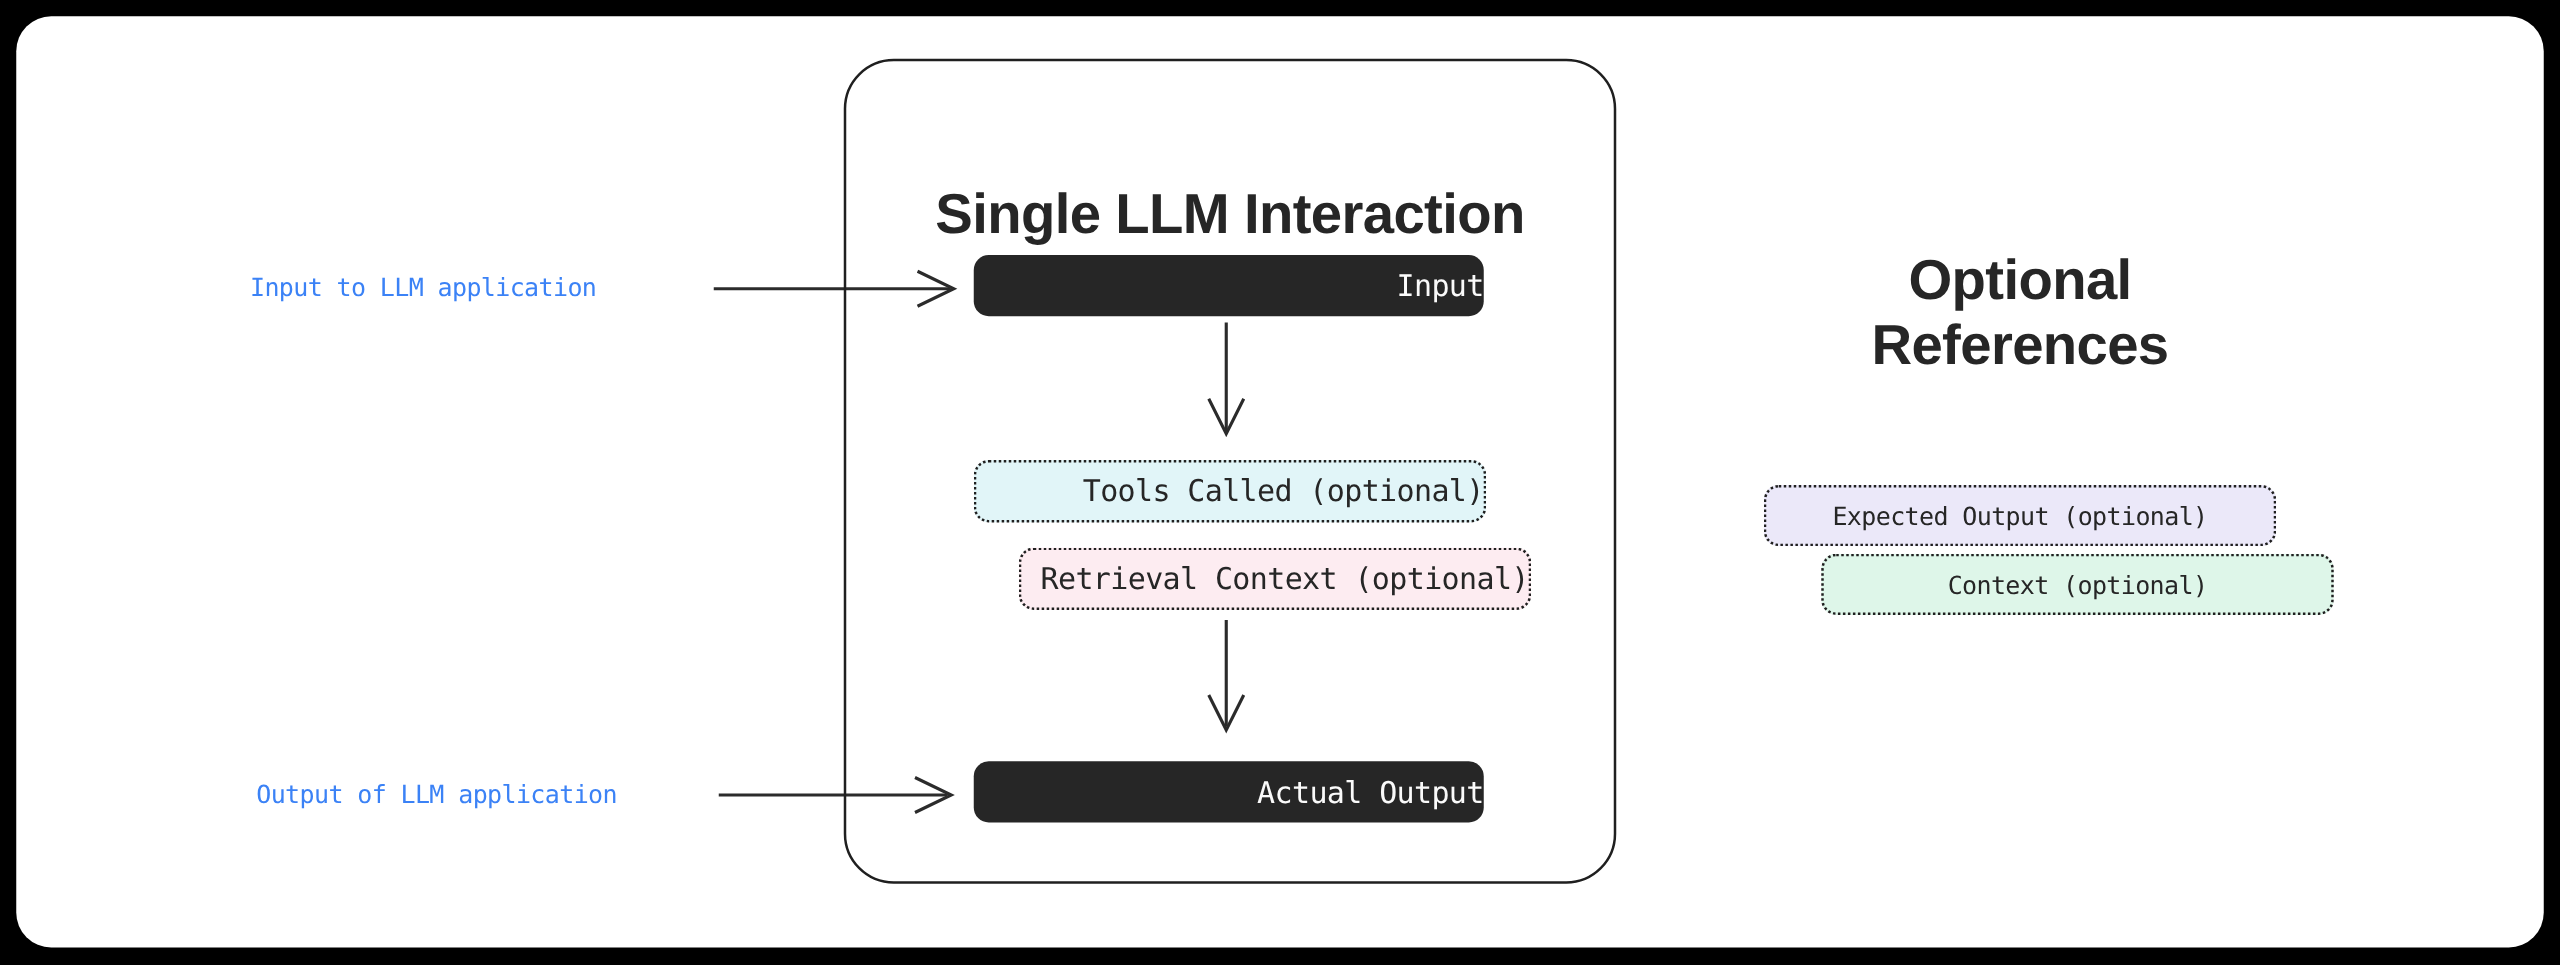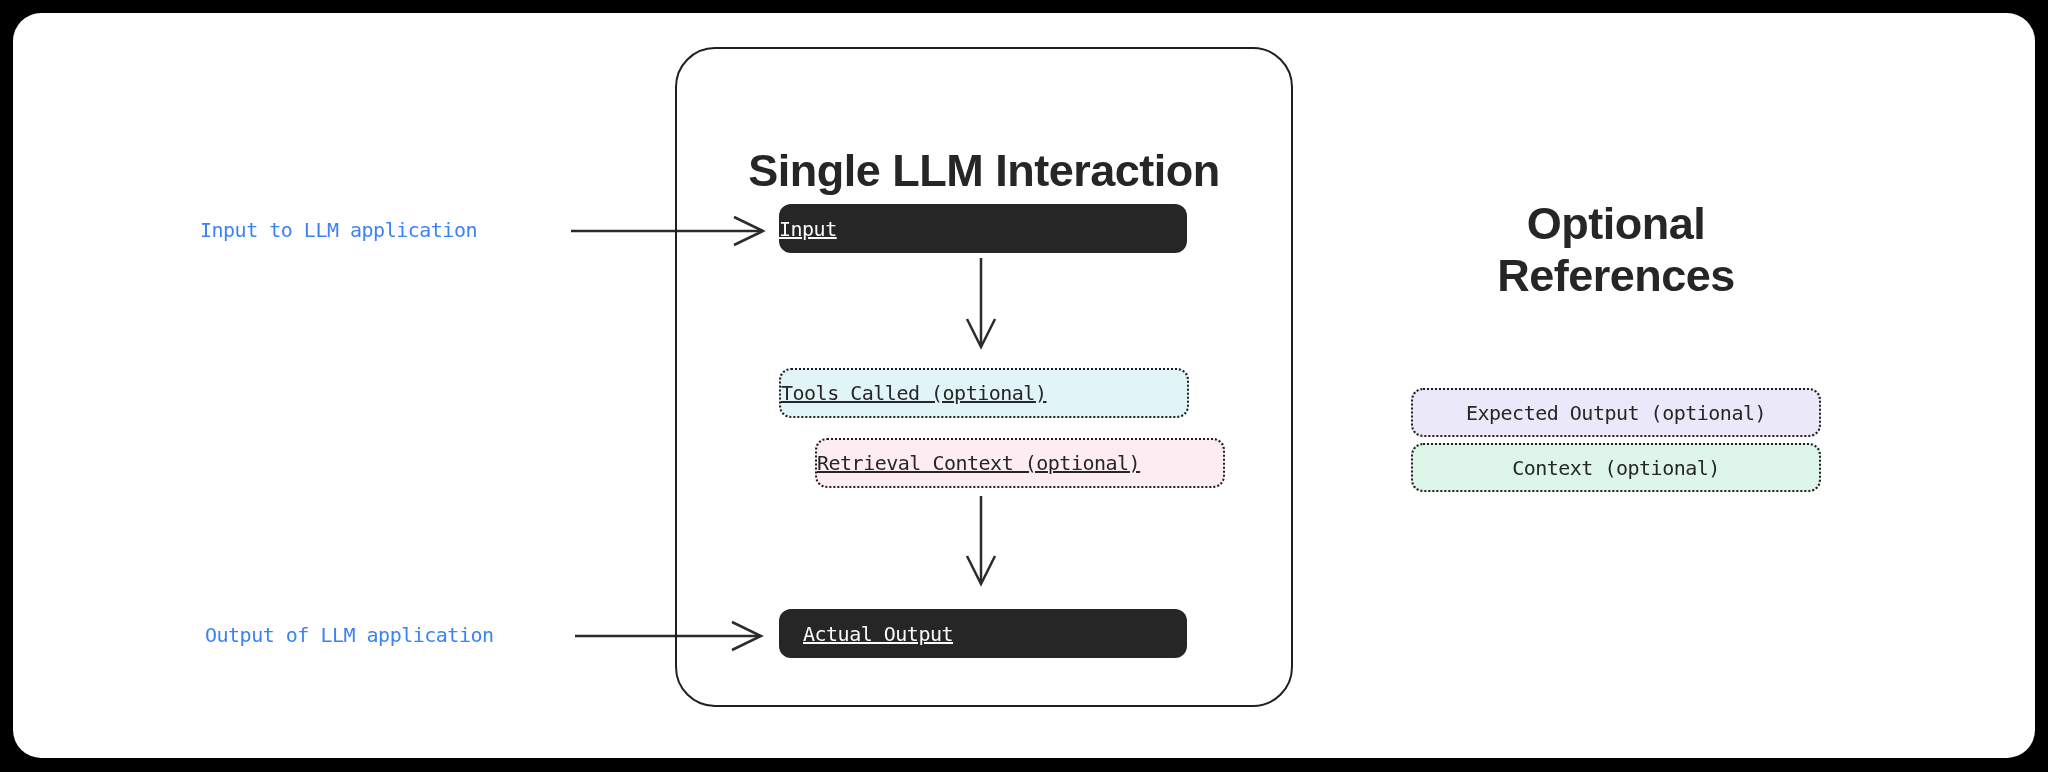--- a/index.html
+++ b/index.html
@@ -62,27 +62,26 @@
     text-align: center;
     font-size: 45px;
     font-weight: 600;
     letter-spacing: -0.5px;
     color: #262626;
   }
   .node {
     position: absolute;
     display: flex;
     align-items: center;
-    justify-content: flex-start;
+    justify-content: flex-end;
     box-sizing: border-box;
     font-family: "DejaVu Sans Mono", "Liberation Mono", monospace;
-    font-size: 20px;
+    font-size: 24px;
     letter-spacing: -0.5px;
     white-space: nowrap;
-    text-decoration: underline;
   }
   .node-dark {
     left: 779px;
     width: 408px;
     height: 49px;
     border-radius: 12px;
     color: #fafafa;
   }
   .node-dashed {
     left: 779px;
@@ -168,17 +167,17 @@
 
   <div class="edge-label" style="left:205px; top:623px;">Output of LLM application</div>
 
   <div class="side-title">Optional References</div>
 
 
   <div class="ref-node" style="top:388px; background:#ebe8f9;">
     <span>Expected Output (optional)</span>
   </div>
 
-  <div class="ref-node" style="top:443px; background:#def6e9;">
+  <div class="ref-node" style="top:443px; background:#def6e9;margin-left:46px;">
     <span>Context (optional)</span>
   </div>
 
 </div>
 
 </body></html>

